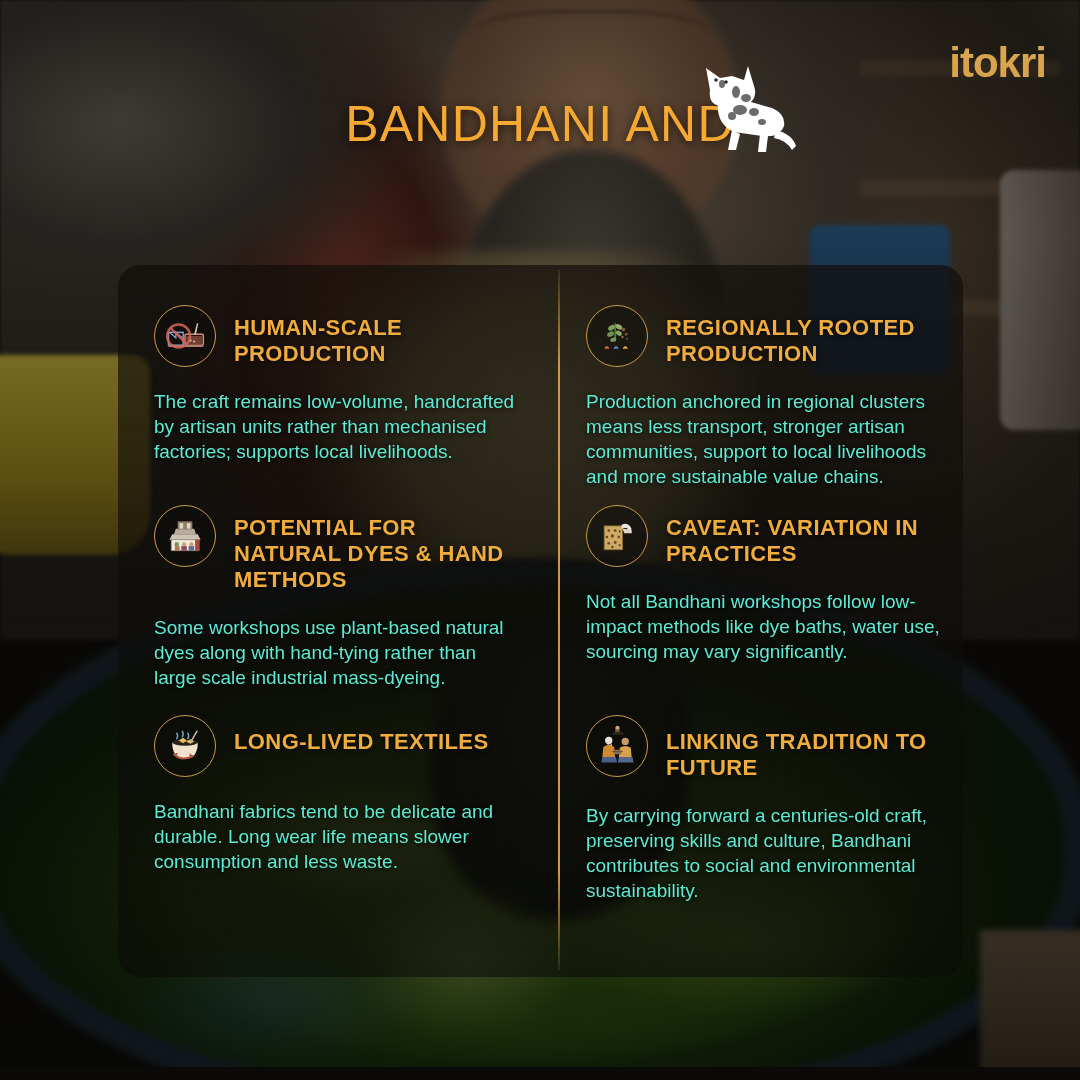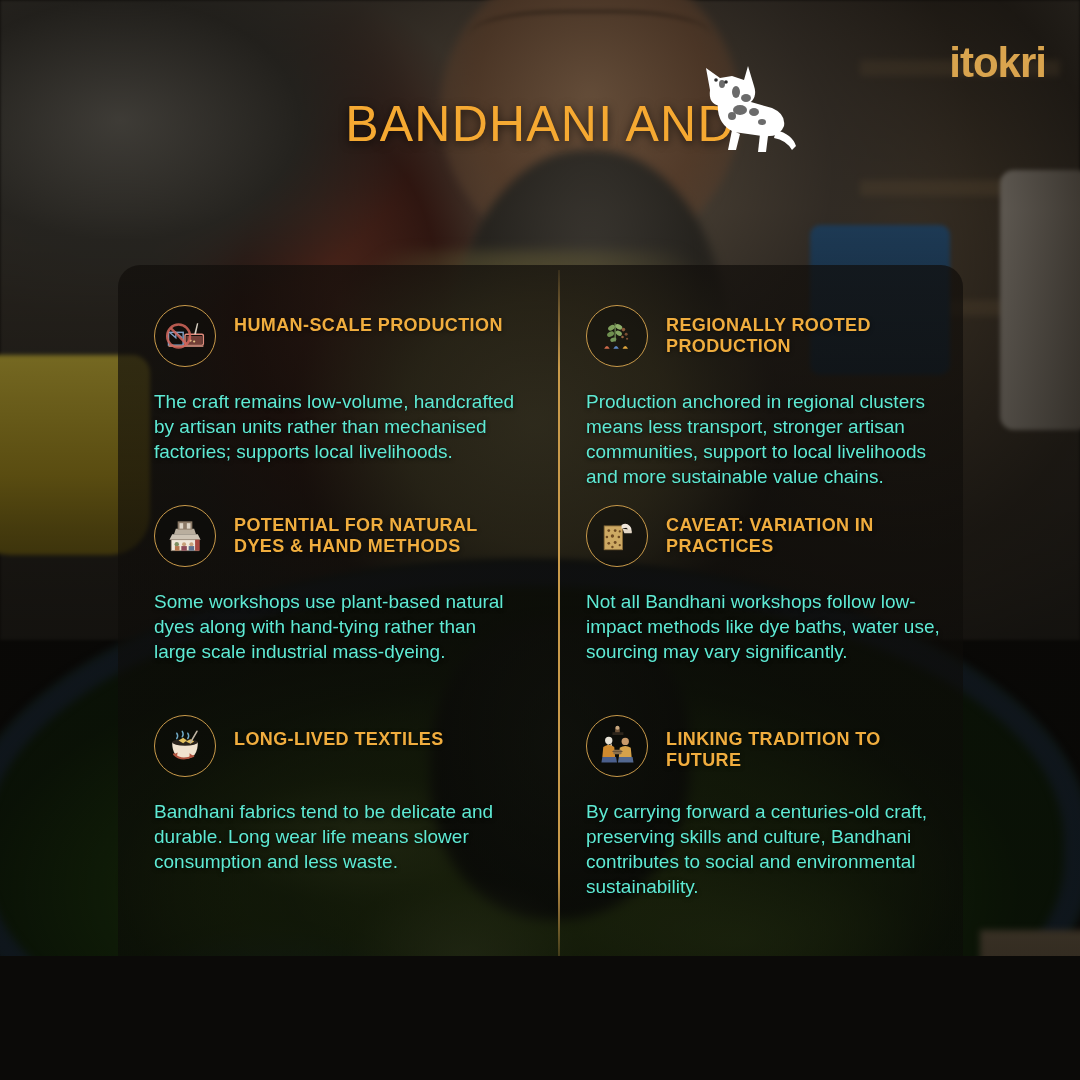--- a/index.html
+++ b/index.html
@@ -4,21 +4,21 @@
 <style>
   * { margin:0; padding:0; box-sizing:border-box; }
   html, body {
     width:1080px; height:1080px;
     background:#0b0a08;
     font-family:"Liberation Sans", sans-serif;
     overflow:hidden;
   }
   #stage {
     position:relative;
-    width:1080px; height:956px;
+    width:1080px; height:1067px;
     overflow:hidden;
   }
 
   
   #photo { position:absolute; inset:0; overflow:hidden; }
 
   
   .bg-upper {
     position:absolute; left:0; top:0; width:1080px; height:640px;
     background:
@@ -185,21 +185,21 @@
   .card-head { display:flex; align-items:flex-start; gap:18px; }
   .icon-circle {
     flex:0 0 auto;
     width:62px; height:62px; border-radius:50%;
     border:1.5px solid #c99a4a;
     display:flex; align-items:center; justify-content:center;
     background:rgba(12,10,8,.45);
     overflow:hidden;
   }
   .card-title {
-    font-size:18px; font-weight:bold; letter-spacing:.4px;
+    font-size:22px; font-weight:bold; letter-spacing:.4px;
     line-height:1.18; color:#f0ad3e;
     padding-top:10px;
     text-shadow:0 1px 4px rgba(0,0,0,.6);
   }
   .card-body {
     margin-top:22px;
     font-size:19px; line-height:1.32;
     color:#5eead4;
     text-shadow:0 1px 4px rgba(0,0,0,.75);
     max-width:385px;

